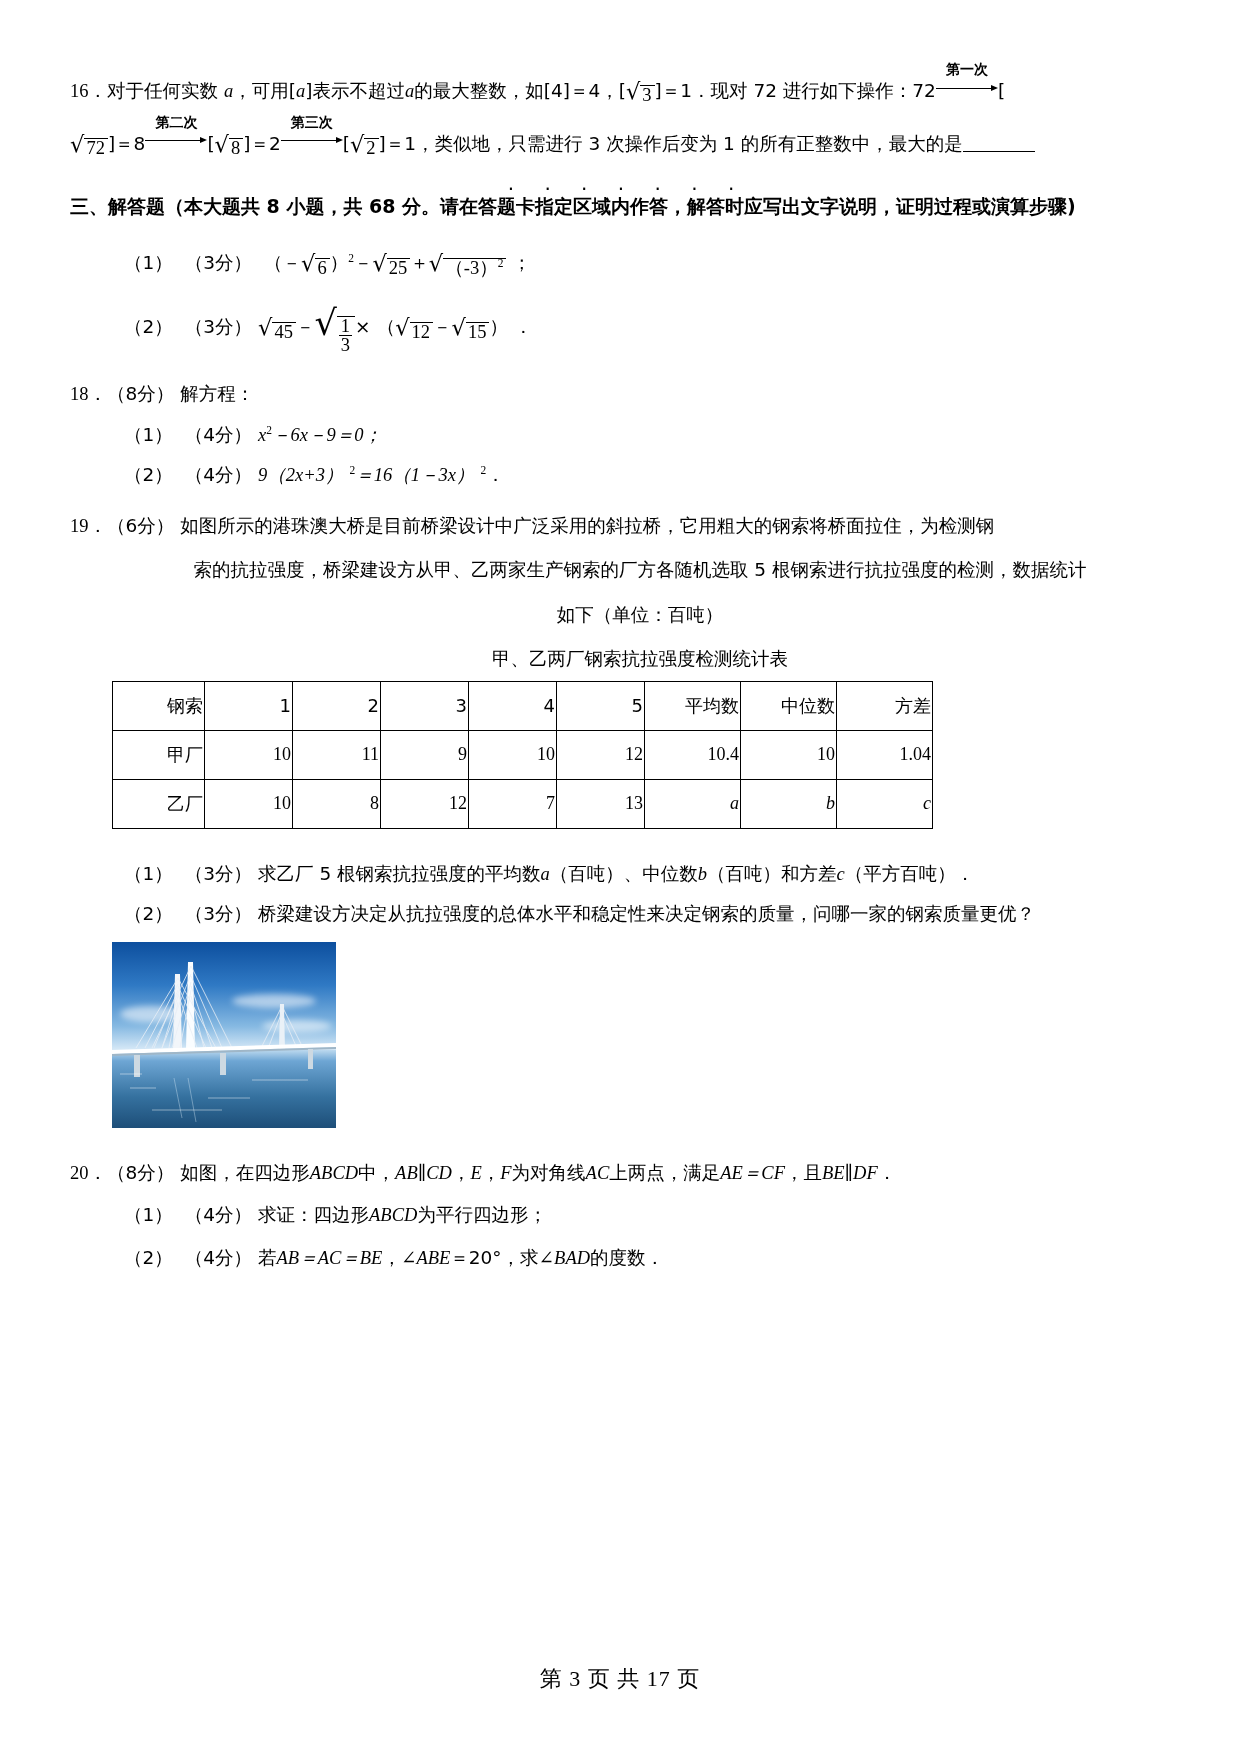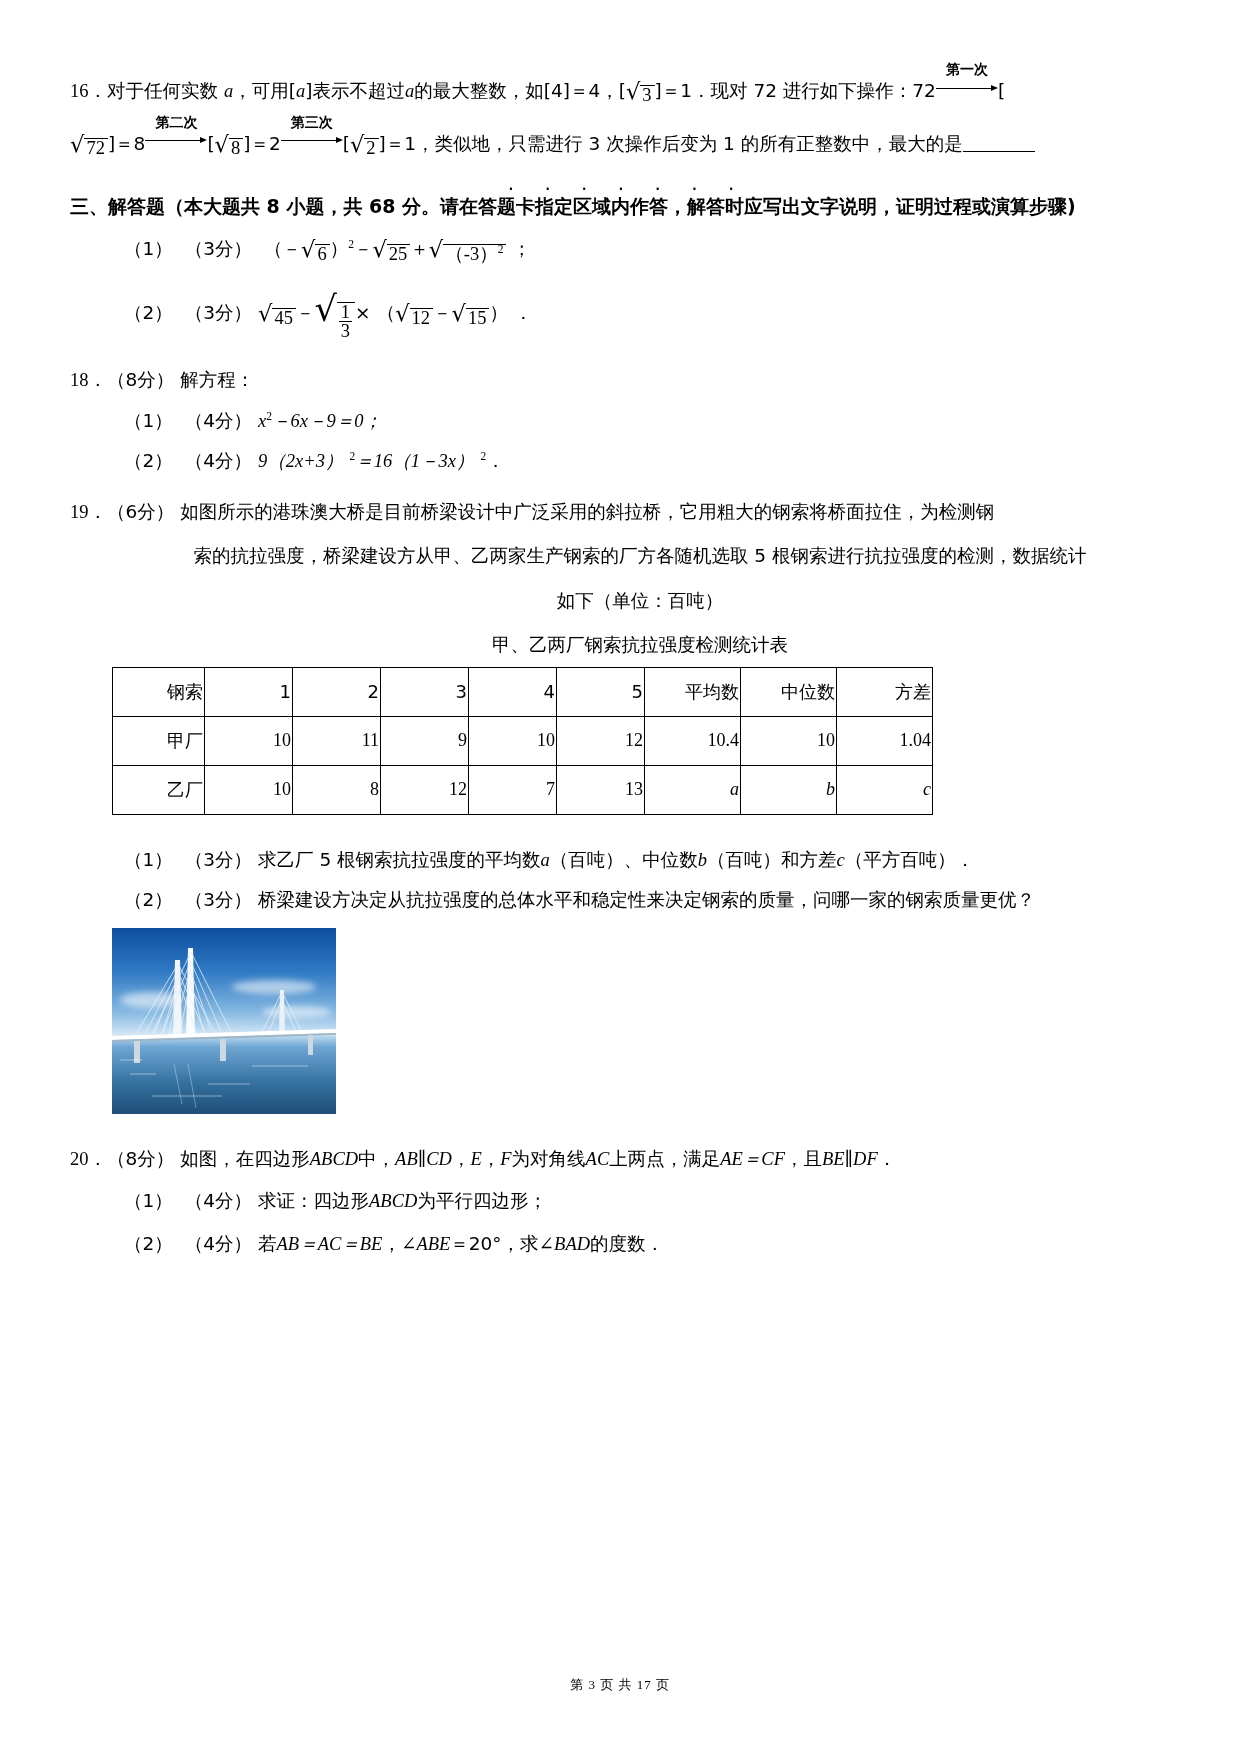--- a/index.html
+++ b/index.html
@@ -145,21 +145,21 @@
     position:absolute;left:0;bottom:0;width:100%;height:42%;
     background:linear-gradient(#bcd9ef 0%,#6ea6d4 14%,#35719f 60%,#1d4e78 100%);
   }
   .photo svg{position:absolute;left:0;top:0;}
 
   .footer{
     position:absolute;
     left:0; right:0;
     bottom:60px;
     text-align:center;
-    font-size:13px;
+    font-size:22px;
     font-family:"Liberation Serif","DejaVu Serif",serif;
     letter-spacing:1px;
   }
   .blank{
     display:inline-block;
     min-width:72px;
     border-bottom:1.4px solid #000;
     height:1em;
     vertical-align:-0.15em;
   }
@@ -190,21 +190,21 @@
         </span><span>]＝1，类似地，只需进行 3 次操作后变为 1 的所有正整数中，最大的是</span><span class="blank"></span>
     </div>
   </div>
 
   <div class="dots">. . . . . . .</div>
 
   <div class="secthead" style="margin-top:2px;">三、解答题（本大题共 8 小题，共 68 分。请在答题卡指定区域内作答，解答时应写出文字说明，证明过程或演算步骤)</div>
 
   <div class="q" style="margin-top:16px;">
 
-    <div class="qline sub" style="margin-top:20px;">
+    <div class="qline sub" style="margin-top:34px;">
       <span>（1）</span><span class="sp"></span><span class="sp"></span><span>（3分）</span><span class="sp"></span><span class="sp"></span><span>（－</span><span class="rad">
           <span class="sign">√</span>
           <span class="bar num">6</span>
         </span><span>）</span><sup class="num">2</sup><span>－</span><span class="rad">
           <span class="sign">√</span>
           <span class="bar num">25</span>
         </span><span>＋</span><span class="rad">
           <span class="sign">√</span>
           <span class="bar num"><span>（-3）</span><sup>2</sup></span>
         </span><span class="sp"></span><span>；</span>

